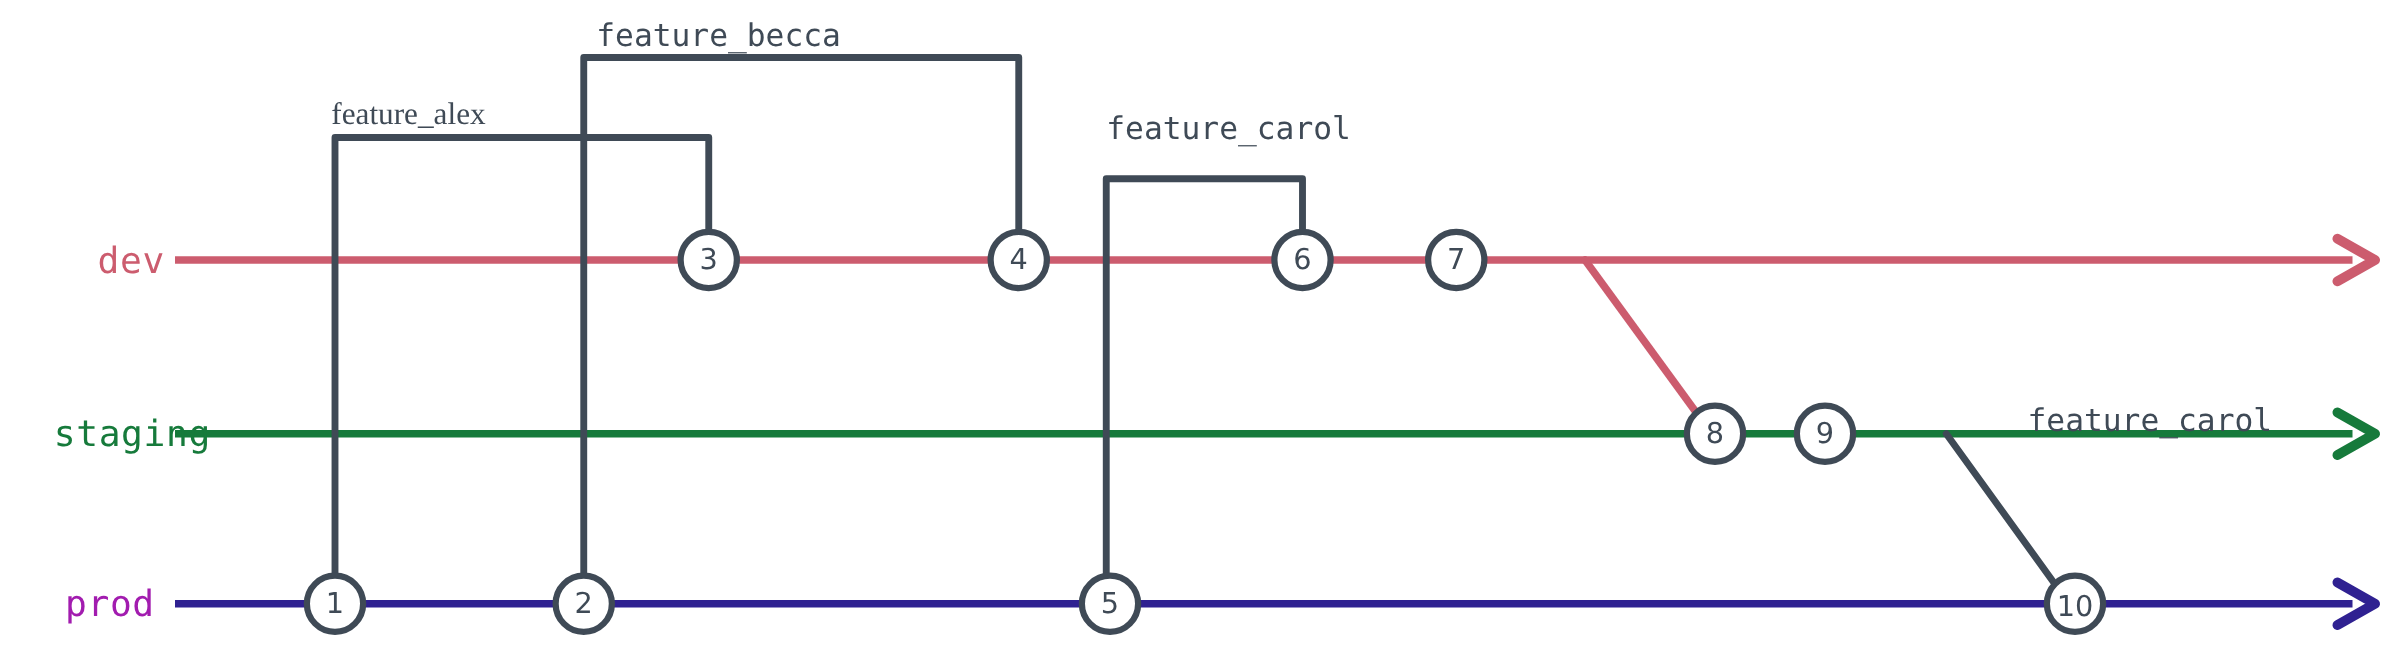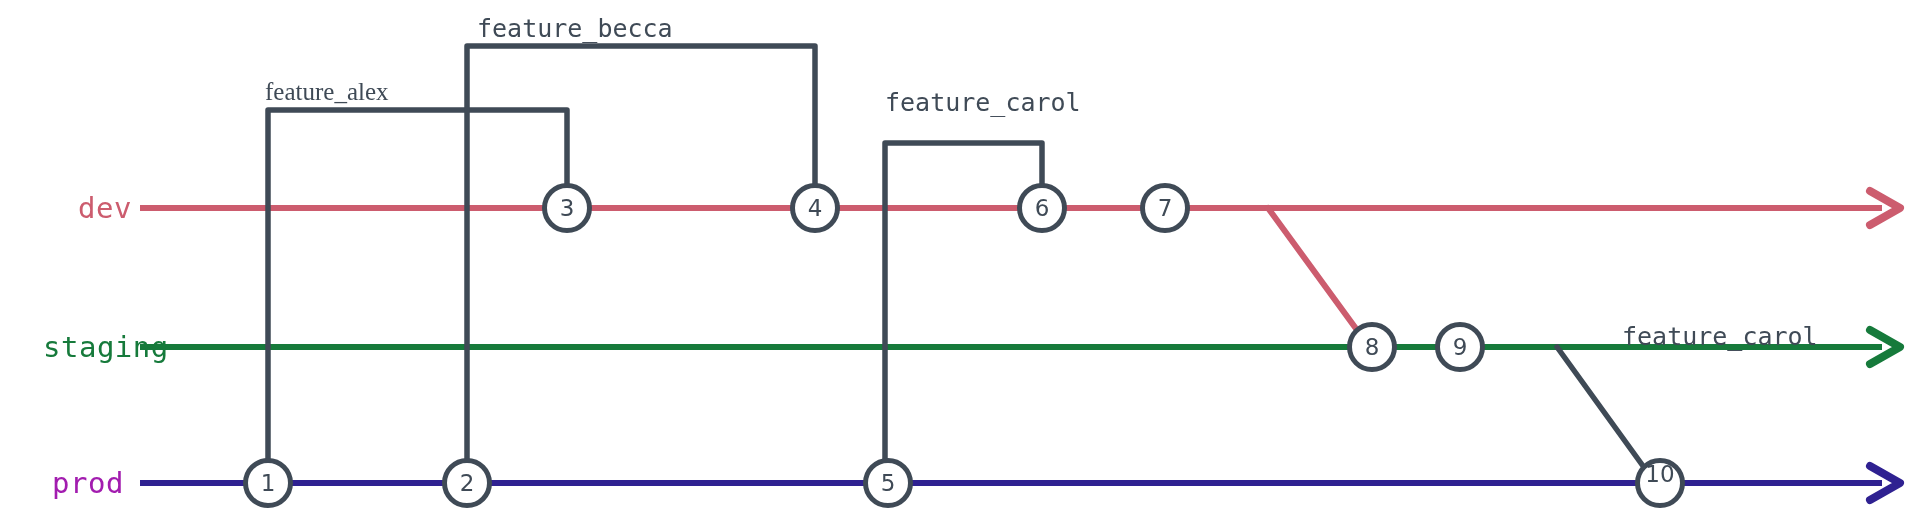--- a/index.html
+++ b/index.html
@@ -63,16 +63,16 @@
   <div id="commit-numbers">
       <div class="commit-num" style="left: 268px; top: 483px;">1</div>
       <div class="commit-num" style="left: 467px; top: 483px;">2</div>
       <div class="commit-num" style="left: 567px; top: 208px;">3</div>
       <div class="commit-num" style="left: 815px; top: 208px;">4</div>
       <div class="commit-num" style="left: 888px; top: 483px;">5</div>
       <div class="commit-num" style="left: 1042px; top: 208px;">6</div>
       <div class="commit-num" style="left: 1165px; top: 208px;">7</div>
       <div class="commit-num" style="left: 1372px; top: 347px;">8</div>
       <div class="commit-num" style="left: 1460px; top: 347px;">9</div>
-      <div class="commit-num" style="left: 1660px; top: 474px; text-align: center;">10</div>
+      <div class="commit-num" style="left: 1660px; top: 486px; text-align: center;">10</div>
     </div>
 
 </div>
 
 </body></html>

